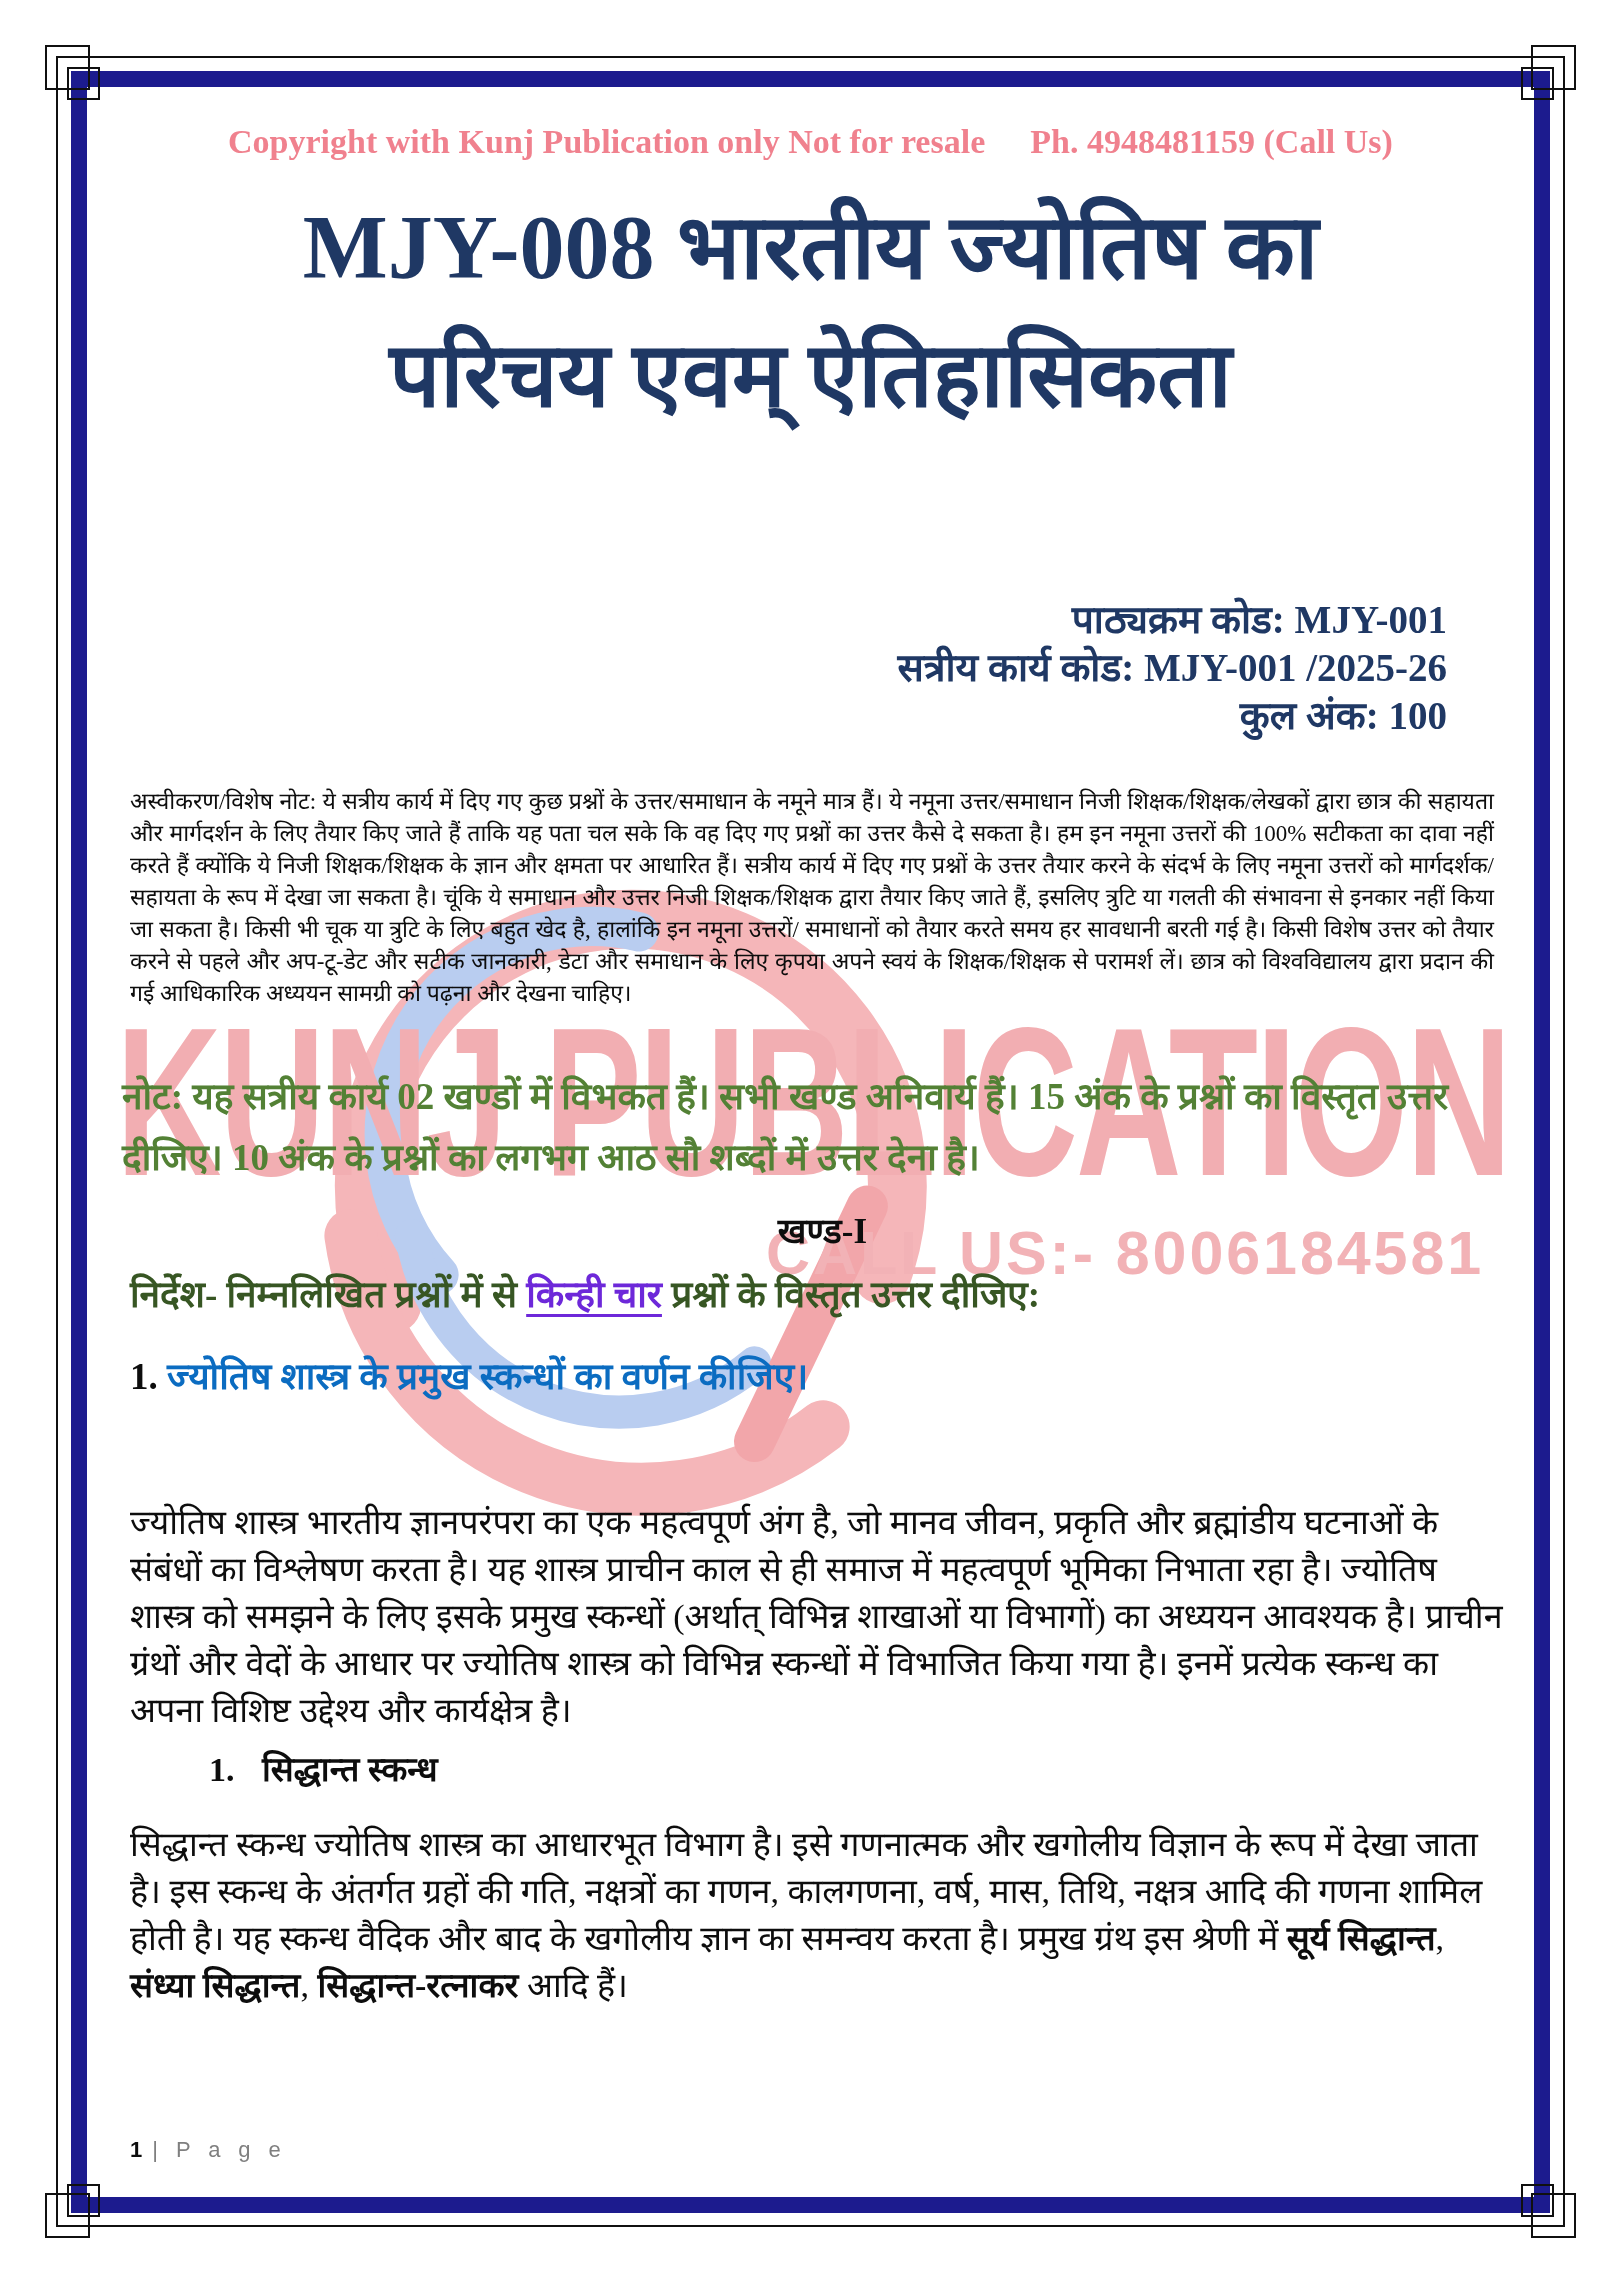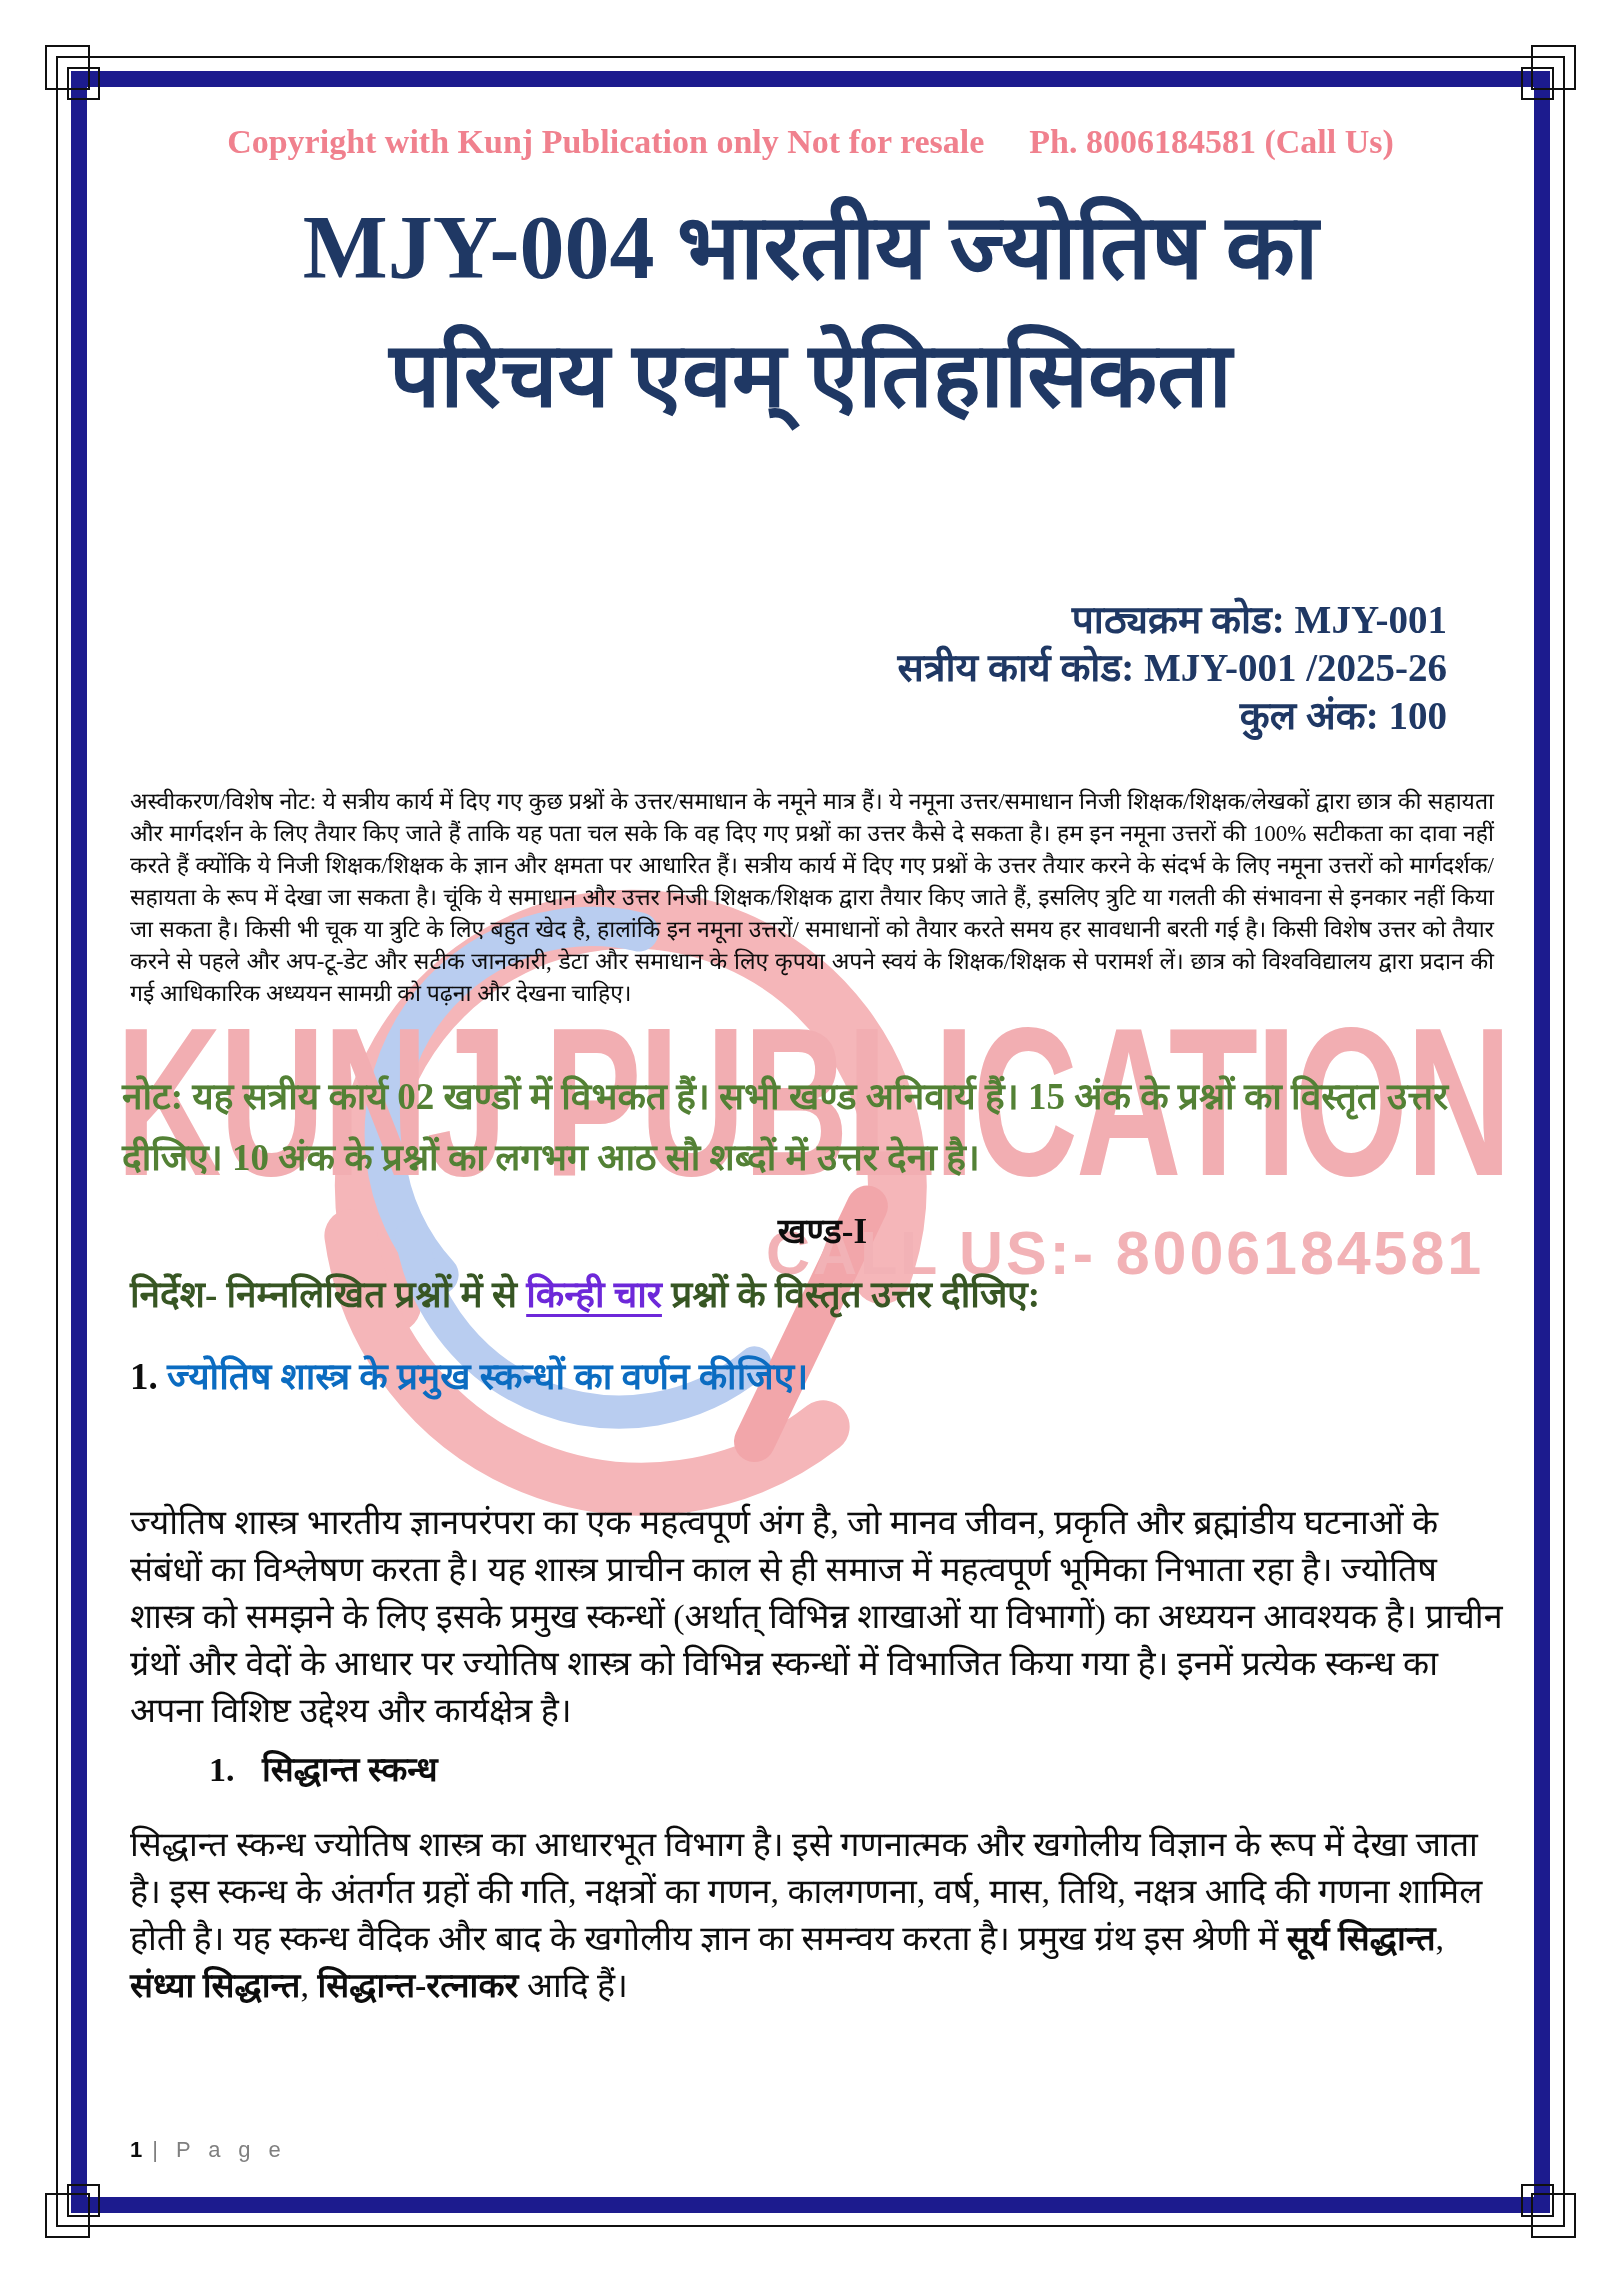--- a/index.html
+++ b/index.html
@@ -132,25 +132,25 @@
   <div class="corner br"></div>
   <div class="corner2 tl"></div>
   <div class="corner2 tr"></div>
   <div class="corner2 bl"></div>
   <div class="corner2 br"></div>
 
   <div class="content">
 
     <div class="copyright">
       <span>Copyright with Kunj Publication only Not for resale</span>
-      <span>Ph. 8006184581 (Call Us)</span>
+      <span>Ph. 4948481159 (Call Us)</span>
     </div>
 
     <div class="title">
-      <div>MJY-004 भारतीय ज्योतिष का</div>
+      <div>MJY-008 भारतीय ज्योतिष का</div>
       <div>परिचय एवम् ऐतिहासिकता</div>
     </div>
 
     <div class="codes">
       <div>पाठ्यक्रम कोड: MJY-001</div>
       <div>सत्रीय कार्य कोड: MJY-001 /2025-26</div>
       <div>कुल अंक: 100</div>
     </div>
 
     <div class="disclaimer">अस्वीकरण/विशेष नोट: ये सत्रीय कार्य में दिए गए कुछ प्रश्नों के उत्तर/समाधान के नमूने मात्र हैं। ये नमूना उत्तर/समाधान निजी शिक्षक/शिक्षक/लेखकों द्वारा छात्र की सहायता और मार्गदर्शन के लिए तैयार किए जाते हैं ताकि यह पता चल सके कि वह दिए गए प्रश्नों का उत्तर कैसे दे सकता है। हम इन नमूना उत्तरों की 100% सटीकता का दावा नहीं करते हैं क्योंकि ये निजी शिक्षक/शिक्षक के ज्ञान और क्षमता पर आधारित हैं। सत्रीय कार्य में दिए गए प्रश्नों के उत्तर तैयार करने के संदर्भ के लिए नमूना उत्तरों को मार्गदर्शक/सहायता के रूप में देखा जा सकता है। चूंकि ये समाधान और उत्तर निजी शिक्षक/शिक्षक द्वारा तैयार किए जाते हैं, इसलिए त्रुटि या गलती की संभावना से इनकार नहीं किया जा सकता है। किसी भी चूक या त्रुटि के लिए बहुत खेद है, हालांकि इन नमूना उत्तरों/ समाधानों को तैयार करते समय हर सावधानी बरती गई है। किसी विशेष उत्तर को तैयार करने से पहले और अप-टू-डेट और सटीक जानकारी, डेटा और समाधान के लिए कृपया अपने स्वयं के शिक्षक/शिक्षक से परामर्श लें। छात्र को विश्वविद्यालय द्वारा प्रदान की गई आधिकारिक अध्ययन सामग्री को पढ़ना और देखना चाहिए।</div>

